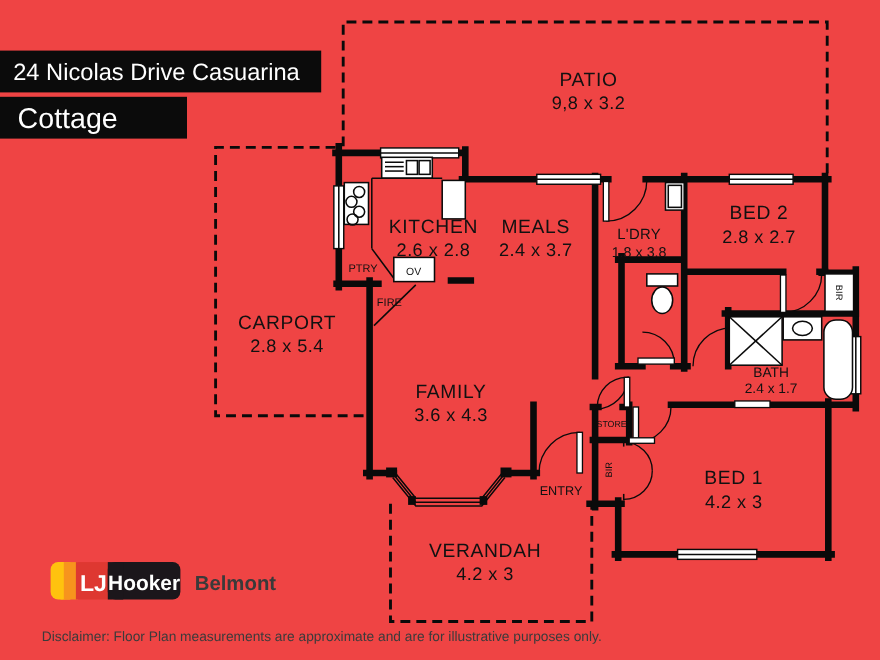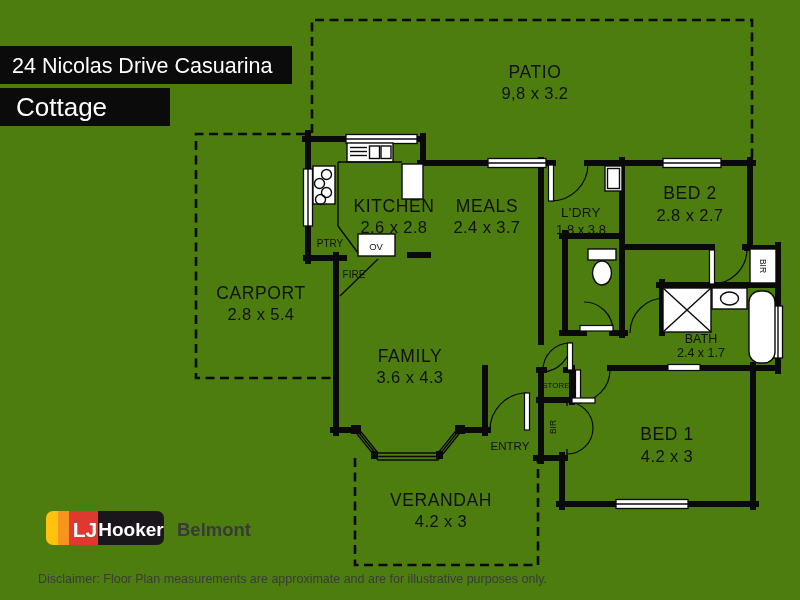--- a/index.html
+++ b/index.html
@@ -1,16 +1,16 @@
 <!DOCTYPE html>
 <html><head>
 <meta charset="utf-8">
 <style>
   html,body{margin:0;padding:0;background:#ffffff;}
-  .stage{position:relative;width:800px;height:600px;background:#4d7c0f;overflow:hidden;
+  .stage{position:relative;width:800px;height:600px;background:#ef4444;overflow:hidden;
          font-family:"Liberation Sans",sans-serif;}
   svg text{font-family:"Liberation Sans",sans-serif;fill:#111;}
   .wall{stroke:#0a0a0a;stroke-width:6;fill:none;stroke-linecap:square;}
   .dash{stroke:#0a0a0a;stroke-width:2.6;fill:none;stroke-dasharray:9 5.5;}
   .thin{stroke:#0a0a0a;stroke-width:1.4;fill:none;}
   .fix{stroke:#0a0a0a;stroke-width:1.4;fill:#ffffff;}
   .arc{stroke:#0a0a0a;stroke-width:1.2;fill:none;}
   .leaf{fill:#ffffff;stroke:#0a0a0a;stroke-width:1.2;}
   .sill{fill:#ffffff;stroke:#0a0a0a;stroke-width:1.2;}
   .win{fill:#ffffff;stroke:#0a0a0a;stroke-width:1.3;}

